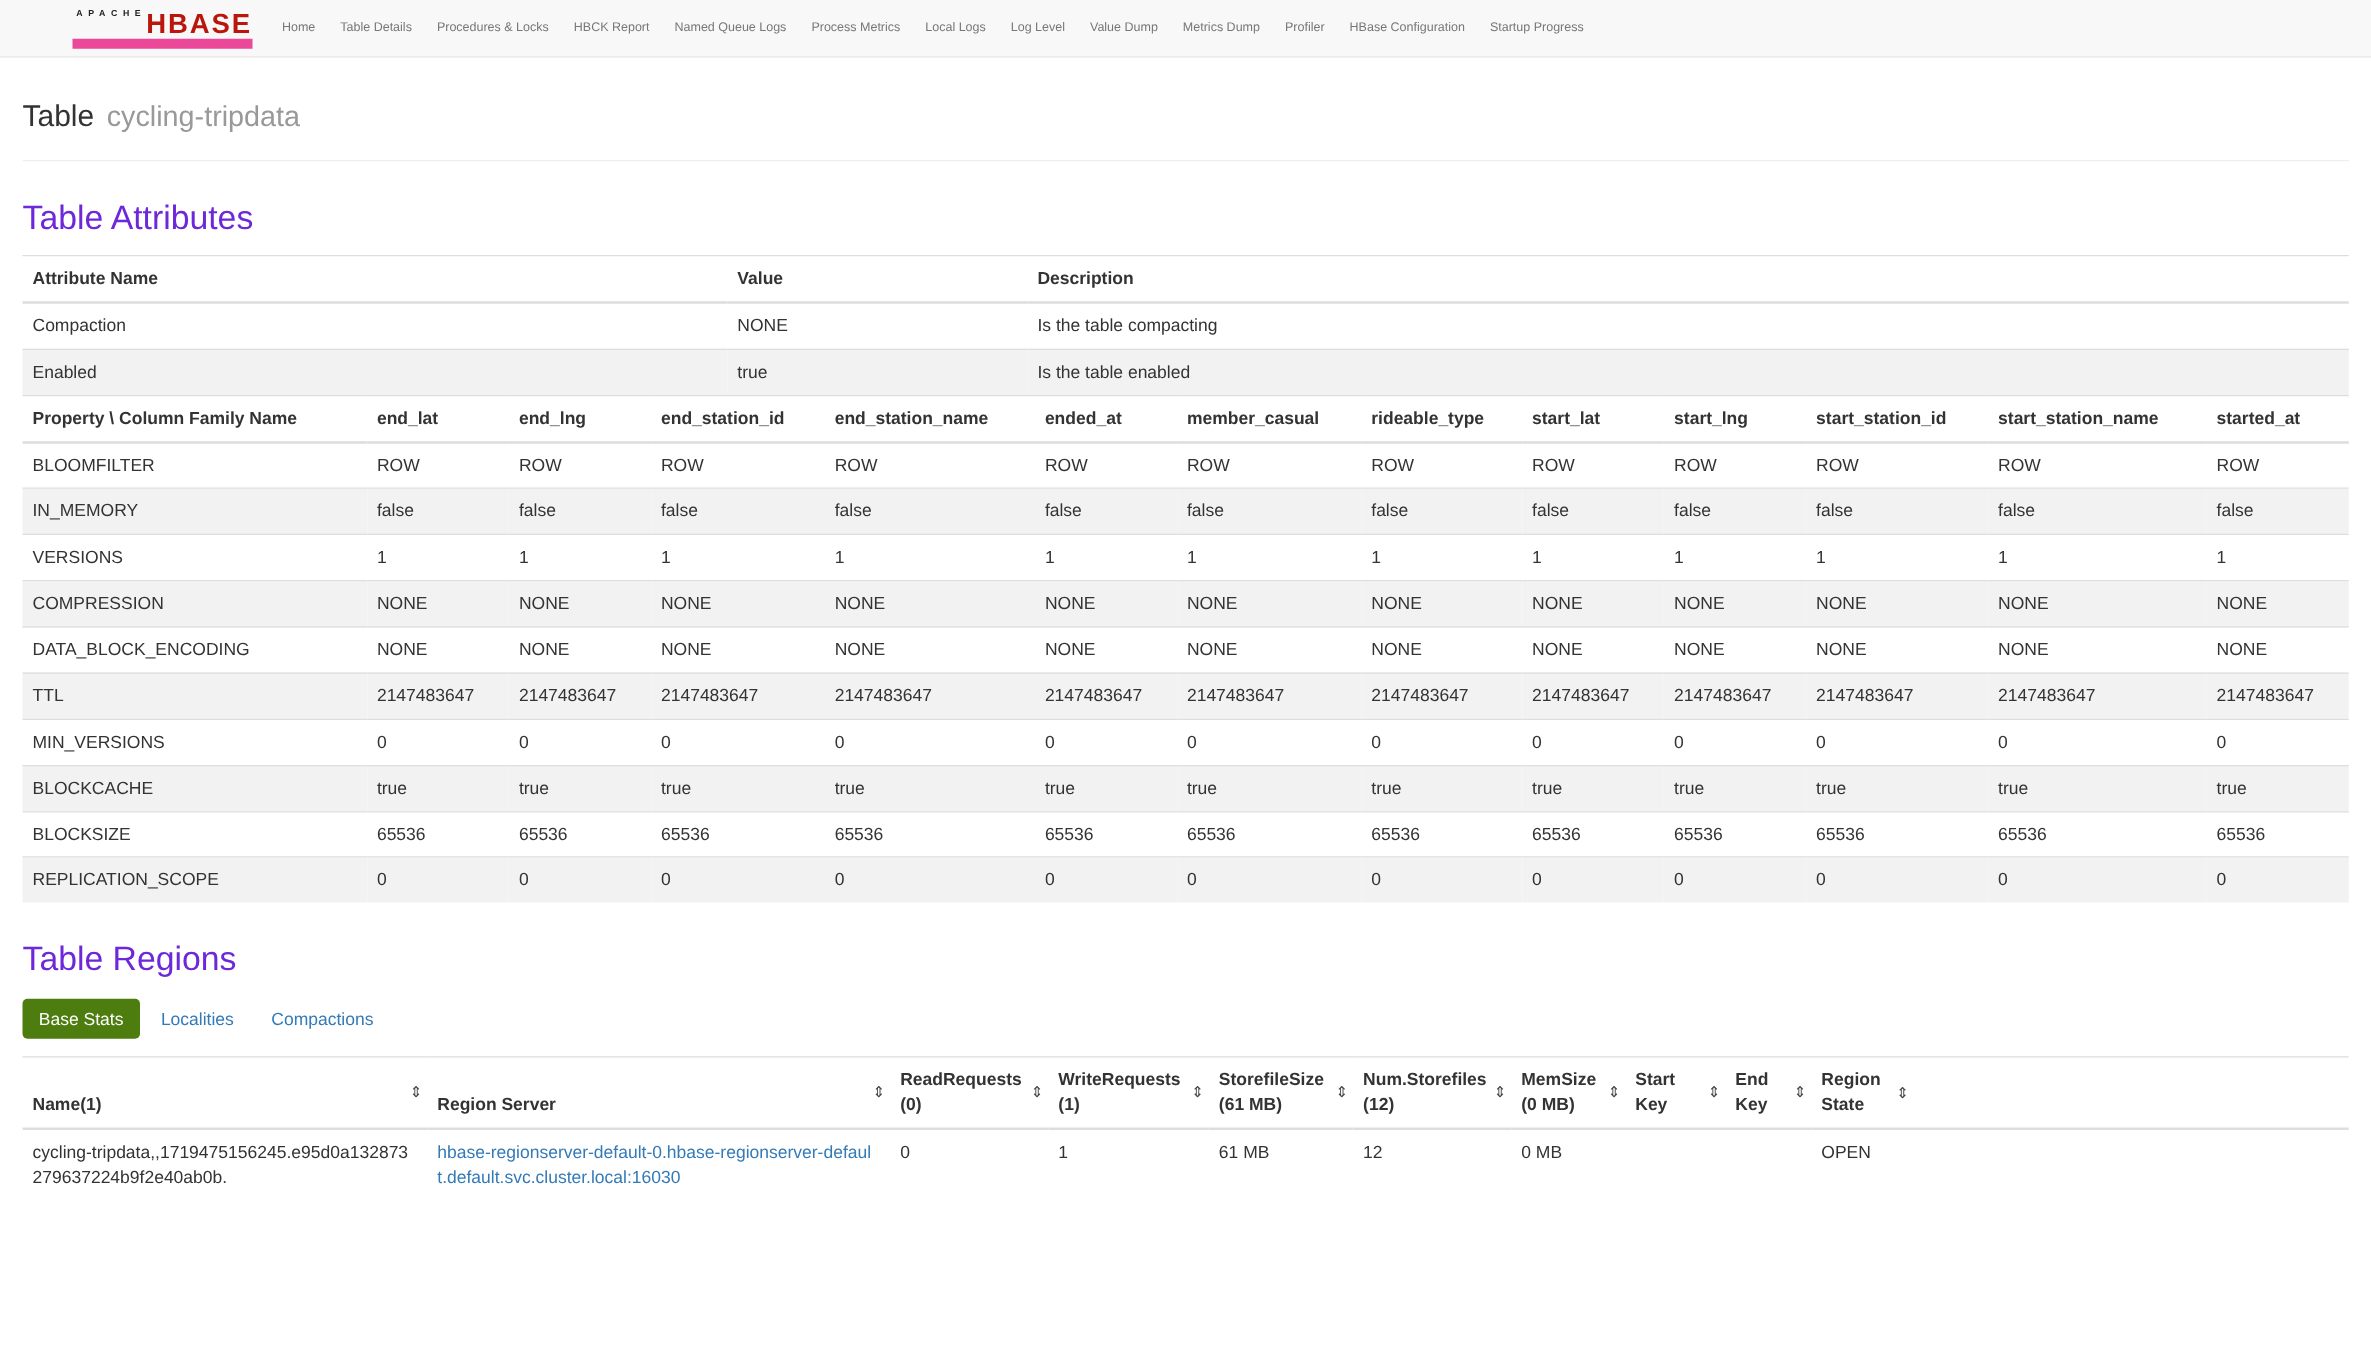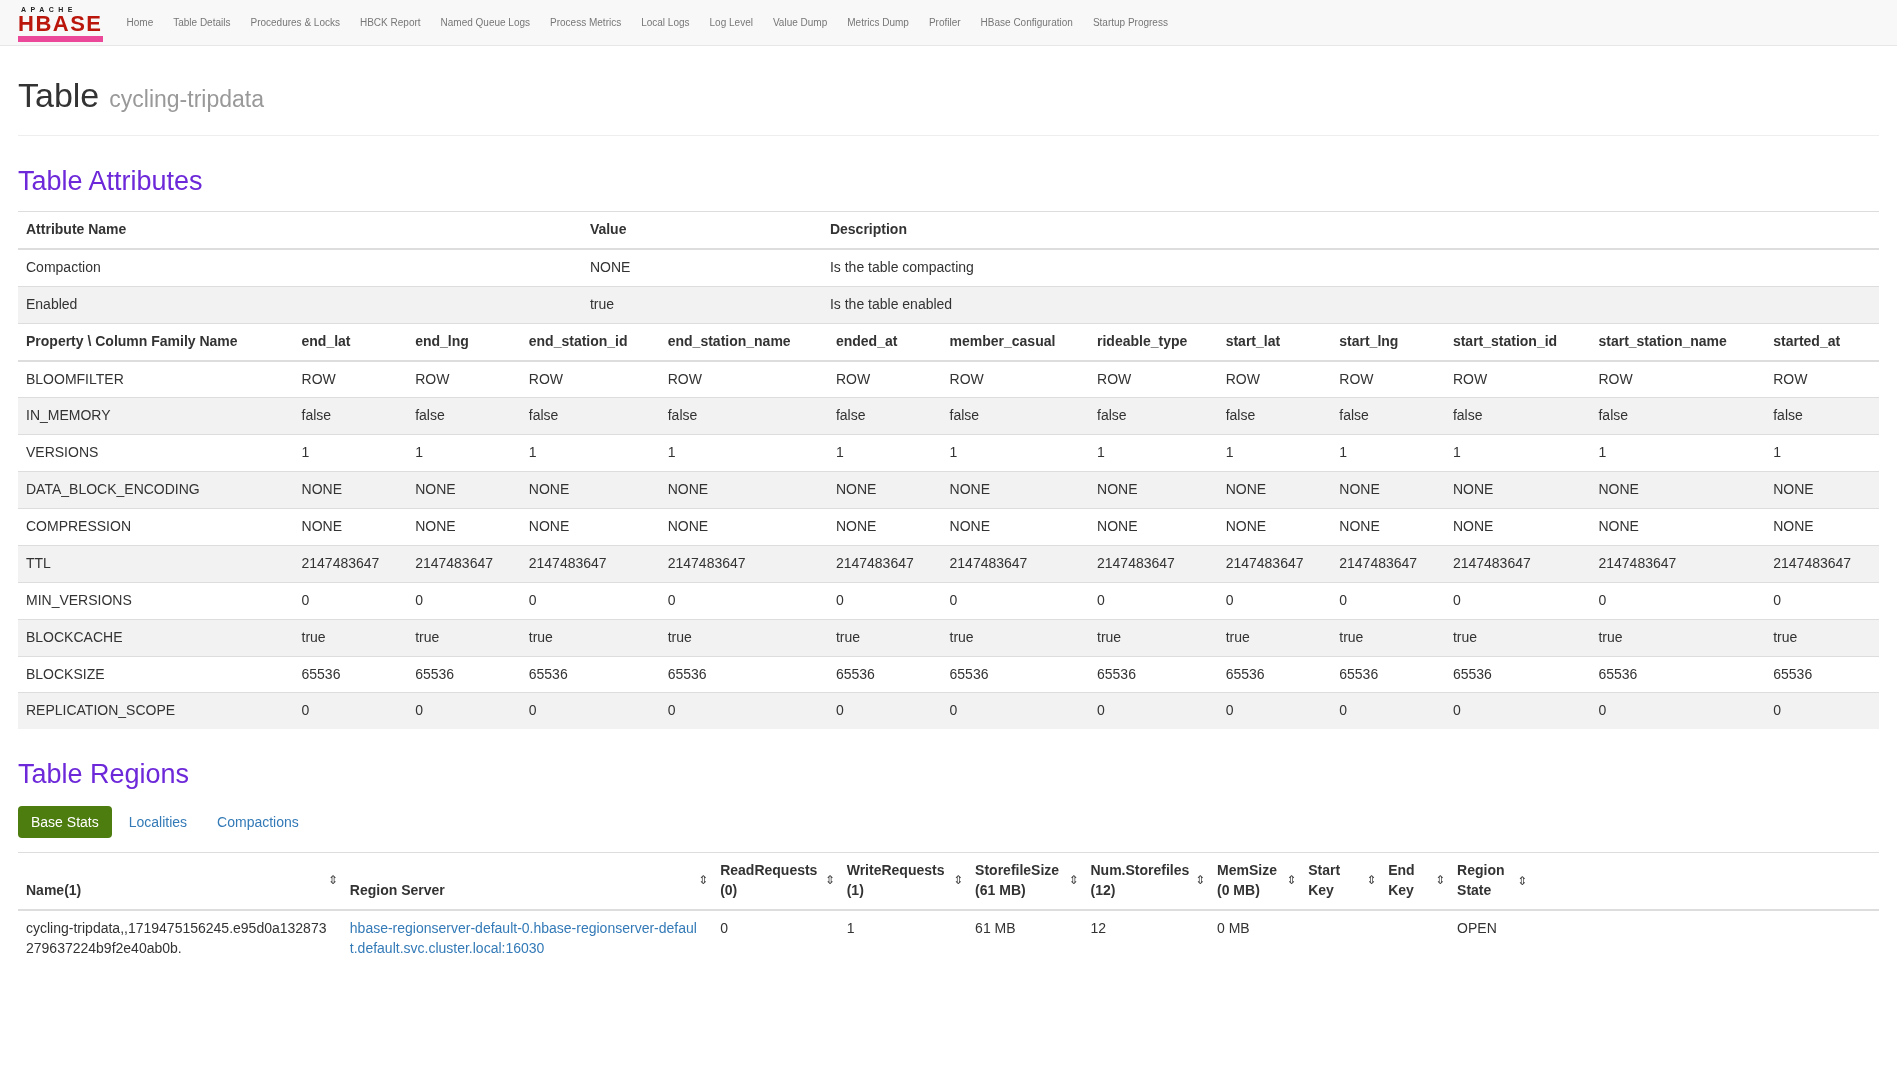--- a/index.html
+++ b/index.html
@@ -17,26 +17,27 @@
   .navbar {
     height: 46px;
     background: #f8f8f8;
     border-bottom: 1px solid #e7e7e7;
     display: flex;
     align-items: center;
     padding: 0 18px;
   }
   .brand {
     display: flex;
-    flex-direction: column;
+    flex-direction: row;
     line-height: 1;
-    border-bottom: 6px solid #ec4899;
+    border-bottom: 8px solid #ec4899;
     padding: 2px 0 1px 0;
     margin-right: 14px;
     cursor: pointer;
+    margin-left: 40px;
   }
   .brand-top {
     font-size: 7px;
     font-weight: bold;
     letter-spacing: 4.5px;
     color: #222;
     margin-left: 3px;
   }
   .brand-main {
     font-size: 22px;
@@ -49,21 +50,21 @@
     color: #777;
     font-size: 10px;
     padding: 13px 10px;
     white-space: nowrap;
     cursor: pointer;
   }
 
   
   .container { padding: 0 18px 60px 18px; }
   .page-header { margin-top: 30px; }
-  .page-title { font-size: 34px; font-weight: 500; color: #333; }
+  .page-title { font-size: 24px; font-weight: 500; color: #333; }
   .page-subtitle { font-size: 23px; color: #999; margin-left: 10px; font-weight: 400; }
   hr.divider { border: 0; border-top: 1px solid #eee; margin: 20px 0 10px 0; }
   .section-heading { font-size: 27px; font-weight: 500; color: #6d28d9; margin: 30px 0 14px 0; }
 
   
   table.data-table {
     width: 100%;
     border-collapse: collapse;
     font-size: 14px;
     border-top: 1px solid #ddd;
@@ -241,36 +242,36 @@
           <td>1</td>
           <td>1</td>
           <td>1</td>
           <td>1</td>
           <td>1</td>
           <td>1</td>
           <td>1</td>
           <td>1</td>
         </tr>
         <tr>
+          <td>COMPRESSION</td>
+          <td>NONE</td>
+          <td>NONE</td>
+          <td>NONE</td>
+          <td>NONE</td>
+          <td>NONE</td>
+          <td>NONE</td>
+          <td>NONE</td>
+          <td>NONE</td>
+          <td>NONE</td>
+          <td>NONE</td>
+          <td>NONE</td>
+          <td>NONE</td>
+        </tr>
+        <tr>
           <td>DATA_BLOCK_ENCODING</td>
-          <td>NONE</td>
-          <td>NONE</td>
-          <td>NONE</td>
-          <td>NONE</td>
-          <td>NONE</td>
-          <td>NONE</td>
-          <td>NONE</td>
-          <td>NONE</td>
-          <td>NONE</td>
-          <td>NONE</td>
-          <td>NONE</td>
-          <td>NONE</td>
-        </tr>
-        <tr>
-          <td>COMPRESSION</td>
           <td>NONE</td>
           <td>NONE</td>
           <td>NONE</td>
           <td>NONE</td>
           <td>NONE</td>
           <td>NONE</td>
           <td>NONE</td>
           <td>NONE</td>
           <td>NONE</td>
           <td>NONE</td>

